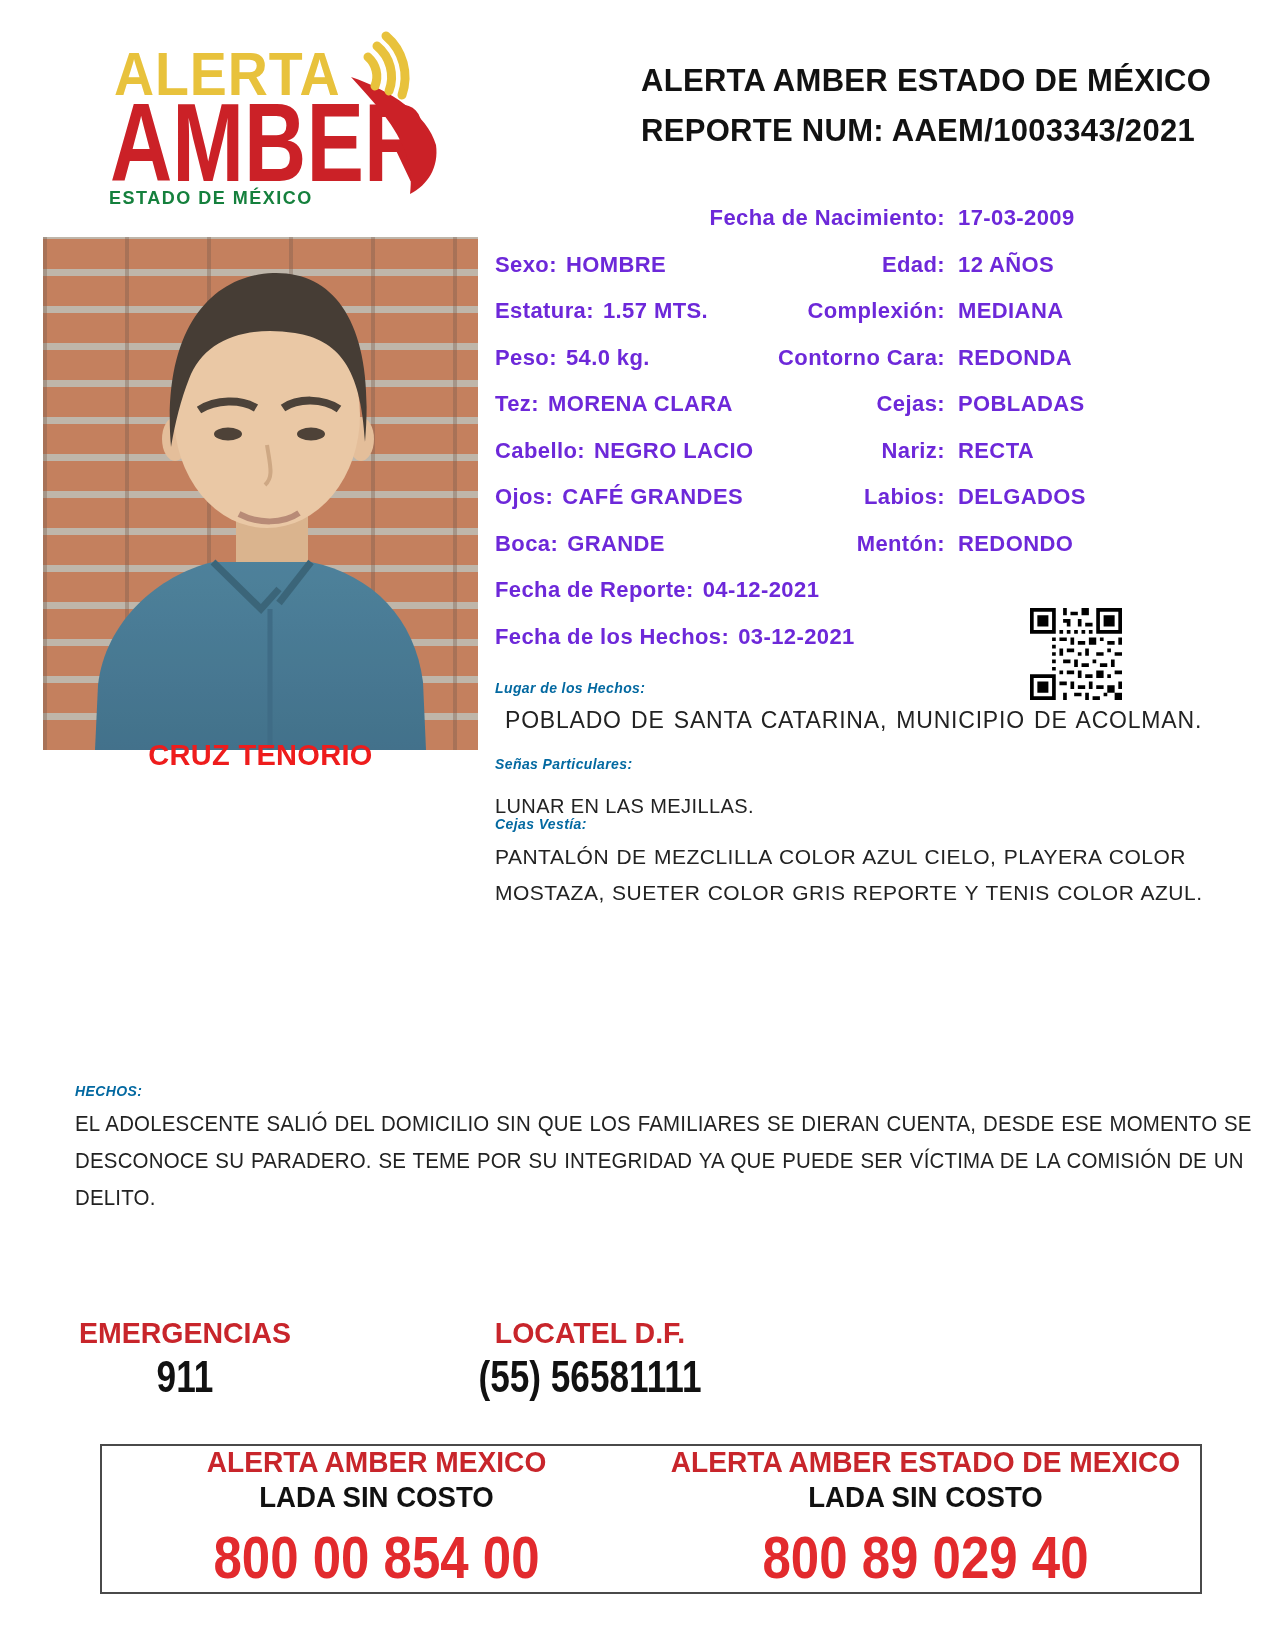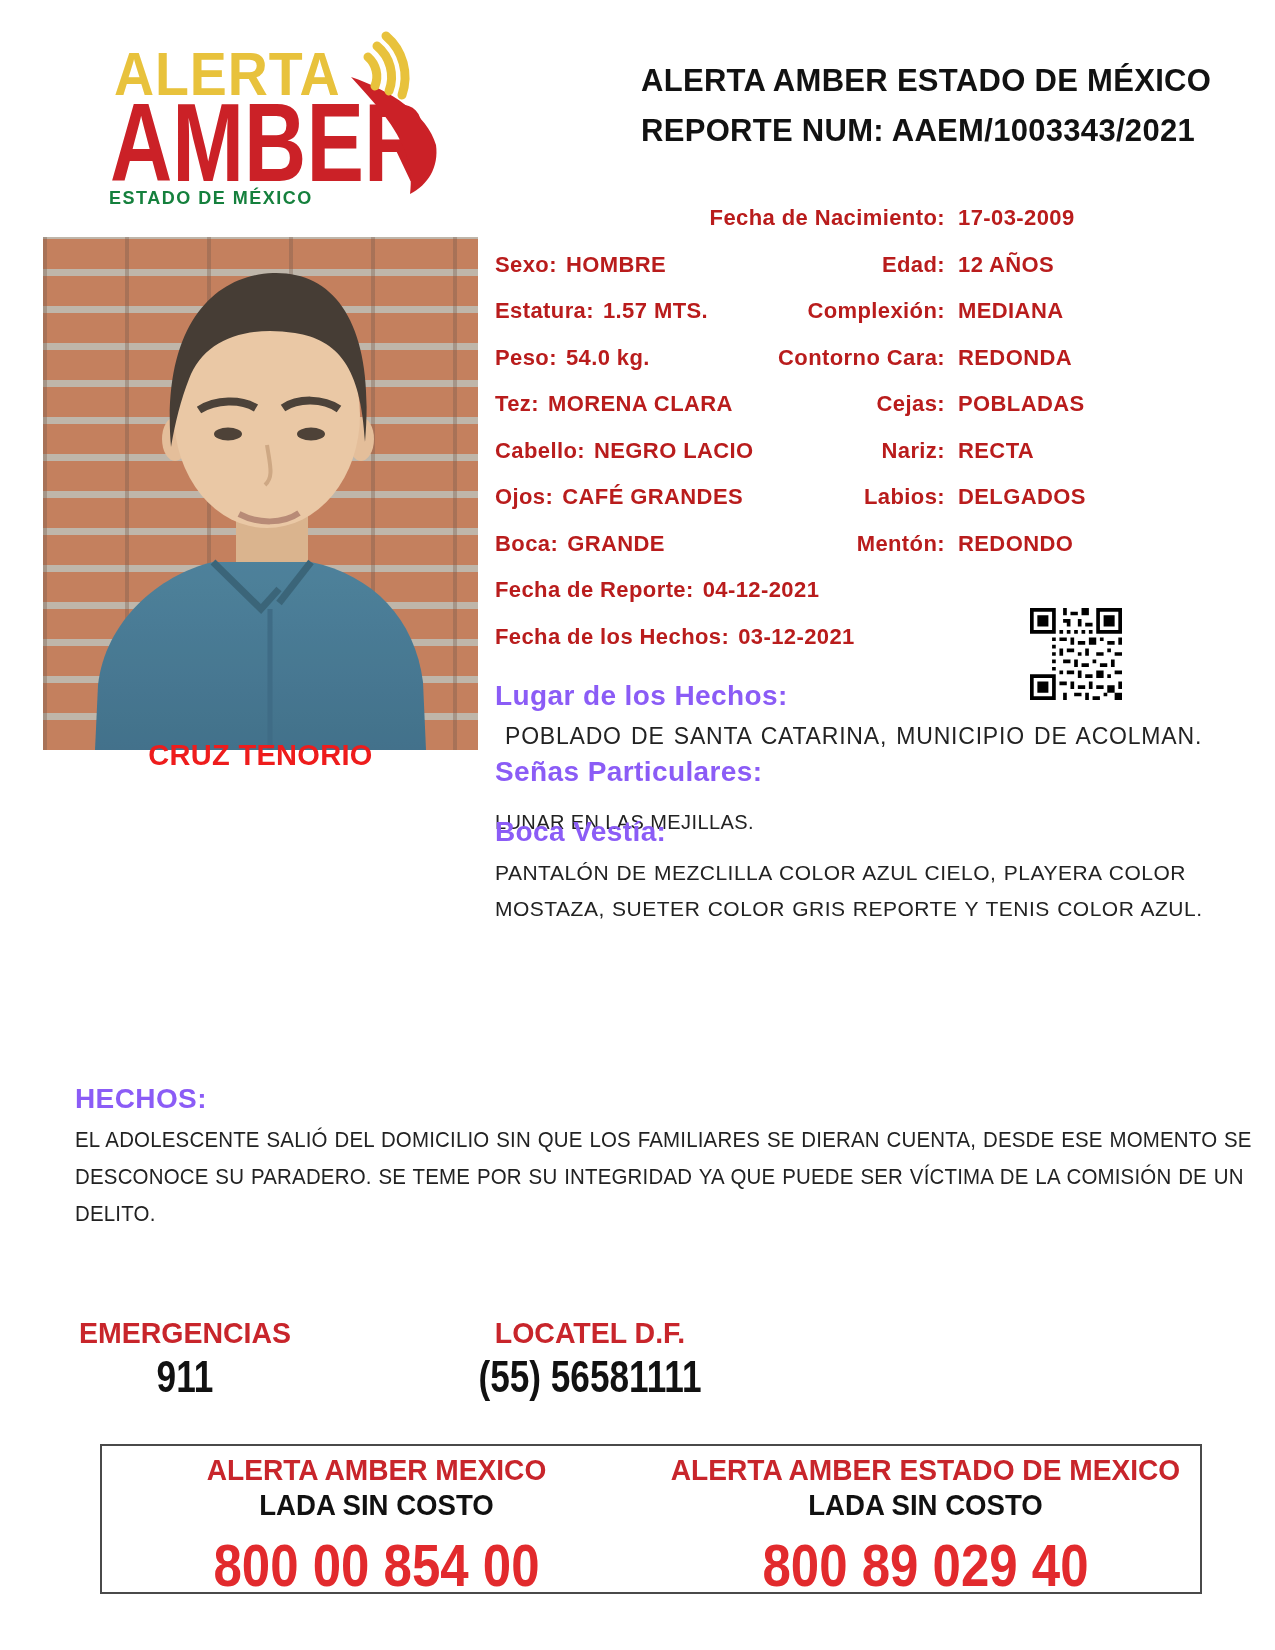--- a/index.html
+++ b/index.html
@@ -26,52 +26,52 @@
       repeating-linear-gradient(90deg, rgba(90,60,45,.35) 0 4px, rgba(0,0,0,0) 4px 82px),
       repeating-linear-gradient(0deg, rgba(0,0,0,0) 0 30px, #b3aba0 30px 37px);
   }
   .photo::after{content:"";position:absolute;inset:0;background:rgba(255,240,224,.16);}
   .photo svg{position:absolute;left:0;top:0;}
   
   .pname{position:absolute;left:43px;top:735px;width:435px;text-align:center;
     font-size:29px;font-weight:bold;line-height:40px;color:#EE1C1C;letter-spacing:.3px;}
   
   .details{position:absolute;left:495px;top:205px;width:670px;font-size:22px;font-weight:bold;
-    letter-spacing:.4px;color:#b91c1c;}
+    letter-spacing:.4px;color:#6d28d9;}
   .drow{position:relative;height:46.5px;}
   .dl{position:absolute;left:0;top:0;white-space:nowrap;}
   .dl .dval{margin-left:9px;}
   .dr{position:absolute;right:0;top:0;display:flex;width:420px;}
   .drow.wide .dr{width:510px;}
   .drlab{flex:1;text-align:right;white-space:nowrap;}
   .drval{width:220px;padding-left:13px;box-sizing:border-box;white-space:nowrap;}
   .qr{position:absolute;left:1030px;top:608px;width:92px;height:92px;}
   
-  .sec-label{font-size:28px;font-weight:bold;letter-spacing:.4px;color:#8b5cf6;}
+  .sec-label{font-size:14px;font-weight:bold;letter-spacing:.4px;color:#0369a1;font-style:italic;}
   .lugar{position:absolute;left:495px;top:680px;width:680px;}
   .lugar-val{margin-top:11px;padding-left:10px;font-size:23px;letter-spacing:.8px;word-spacing:2px;white-space:nowrap;color:#222;}
   .senas{position:absolute;left:495px;top:756px;width:680px;}
   .senas-val{margin-top:23px;font-size:20px;letter-spacing:.4px;color:#222;}
   .vestia{position:absolute;left:495px;top:816px;width:680px;}
   .vestia-lines{margin-top:7px;font-size:21px;line-height:36px;letter-spacing:.5px;word-spacing:1px;color:#222;white-space:nowrap;}
   
   .hechos{position:absolute;left:75px;top:1083px;width:1120px;}
   .hechos-lines{margin-top:6px;font-size:22px;line-height:37px;letter-spacing:.2px;word-spacing:1px;color:#222;}
   .hechos-lines .hl{transform:scaleX(.93);transform-origin:0 50%;white-space:nowrap;}
   
   .contact{position:absolute;text-align:center;}
   .c1{left:65px;top:1316px;width:240px;}
   .c2{left:420px;top:1316px;width:340px;}
   .c3{left:810px;top:1316px;width:400px;}
   .clabel{font-size:30px;font-weight:bold;color:#C8252B;transform:scaleX(.95);white-space:nowrap;}
   .cnumber{font-size:44px;font-weight:bold;color:#111;margin-top:2px;transform:scaleX(.8);white-space:nowrap;}
   
   .hotbox{position:absolute;left:100px;top:1444px;width:1102px;height:150px;border:2px solid #4a4a4a;
     box-sizing:border-box;display:flex;}
-  .hotcol{flex:1;text-align:center;padding-top:8px;}
+  .hotcol{flex:1;text-align:center;}
   .htitle{font-size:29px;font-weight:bold;color:#C8252B;white-space:nowrap;transform:scaleX(.97);}
   .hsub{font-size:30px;font-weight:bold;color:#111;margin-top:1px;white-space:nowrap;transform:scaleX(.92);}
   .hnum{font-size:60px;font-weight:bold;color:#E22A2D;margin-top:9px;white-space:nowrap;transform:scaleX(.85);}
 </style>
 </head>
 <body>
 
 <div class="page">
 
   <div class="logo">
@@ -201,21 +201,21 @@
     <div class="sec-label">Lugar de los Hechos:</div>
     <div class="lugar-val">POBLADO DE SANTA CATARINA, MUNICIPIO DE ACOLMAN.</div>
   </div>
 
   <div class="senas">
     <div class="sec-label">Señas Particulares:</div>
     <div class="senas-val">LUNAR EN LAS MEJILLAS.</div>
   </div>
 
   <div class="vestia">
-    <div class="sec-label">Boca Vestía:</div>
+    <div class="sec-label">Cejas Vestía:</div>
     <div class="vestia-lines">
       <div>PANTALÓN DE MEZCLILLA COLOR AZUL CIELO, PLAYERA  COLOR</div>
       <div>MOSTAZA, SUETER  COLOR GRIS REPORTE Y TENIS  COLOR AZUL.</div>
     </div>
   </div>
 
   <div class="hechos">
     <div class="sec-label">HECHOS:</div>
     <div class="hechos-lines">
       <div class="hl">EL ADOLESCENTE  SALIÓ DEL DOMICILIO SIN QUE LOS FAMILIARES SE DIERAN CUENTA, DESDE ESE MOMENTO SE</div>

